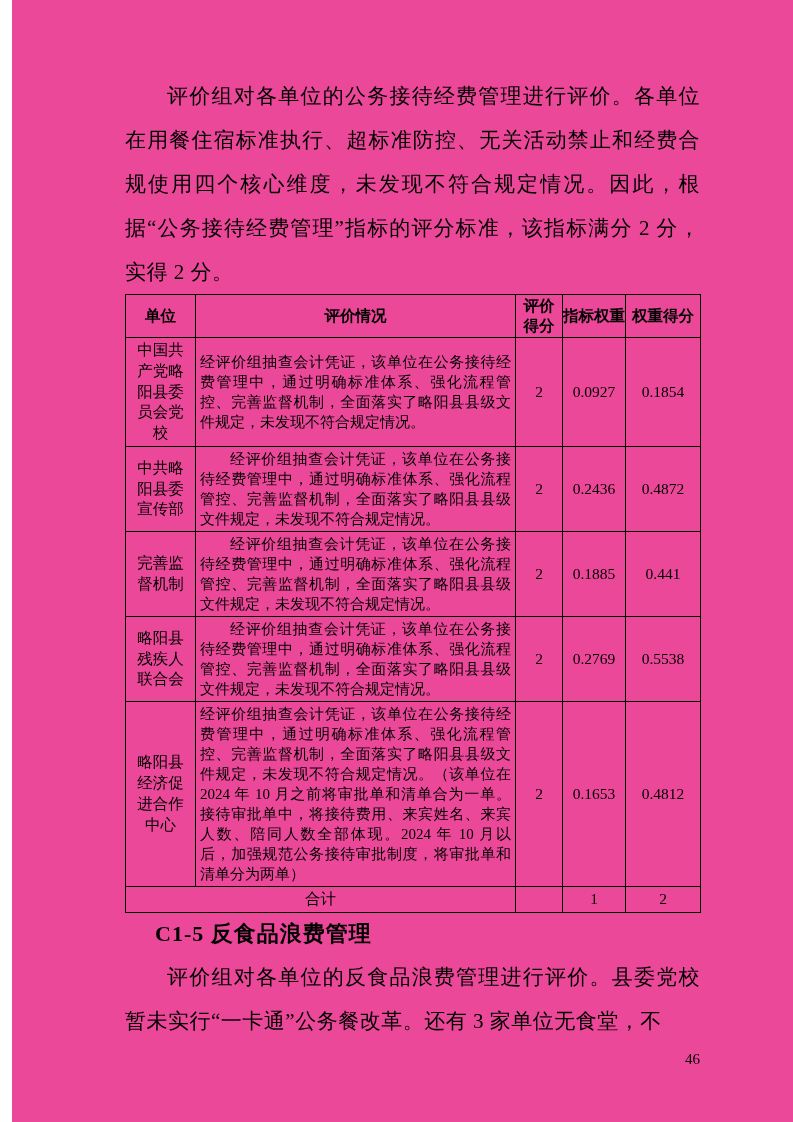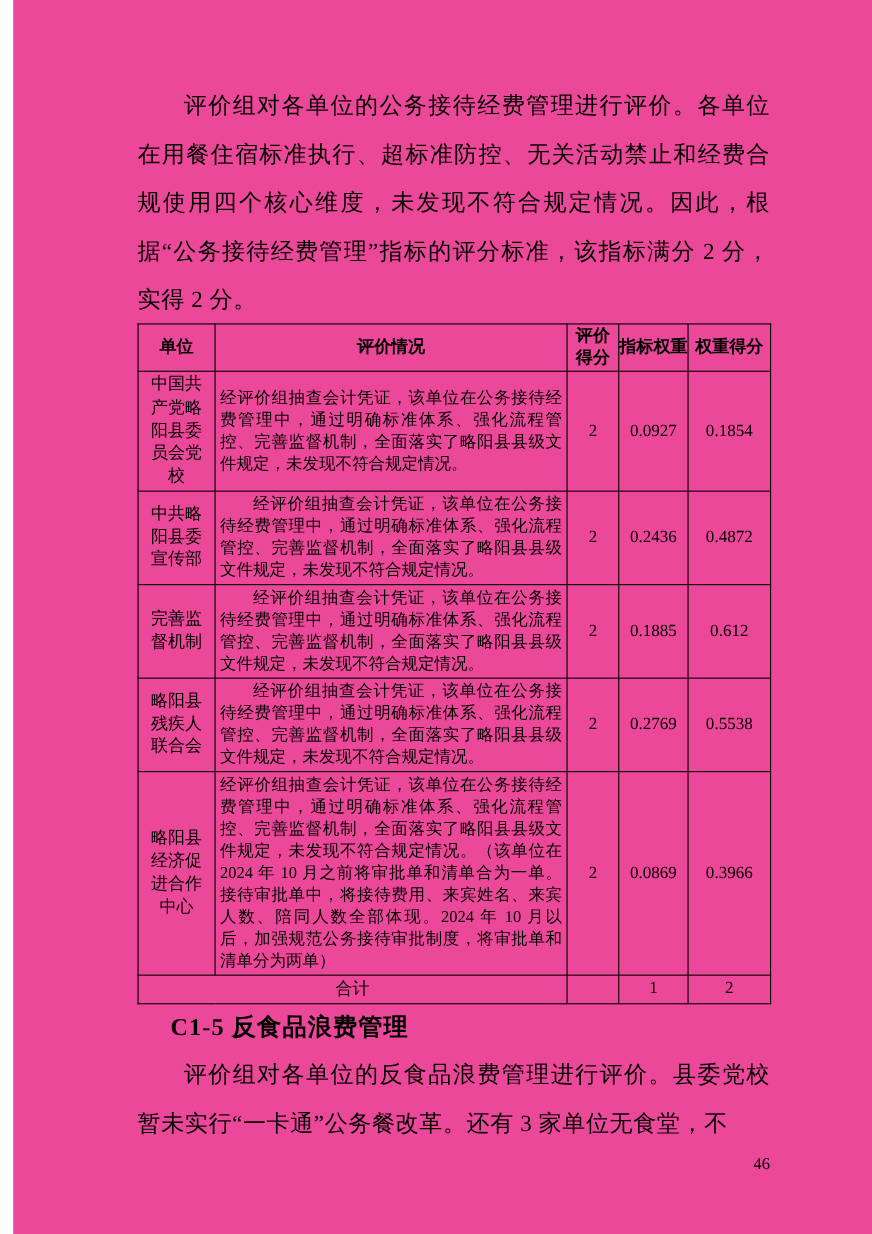--- a/index.html
+++ b/index.html
@@ -125,37 +125,37 @@
         <td class="cell-num">2</td>
         <td class="cell-num">0.2436</td>
         <td class="cell-num">0.4872</td>
       </tr>
 
       <tr>
         <td class="cell-unit">完善监督机制</td>
         <td class="cell-eval indent">经评价组抽查会计凭证，该单位在公务接待经费管理中，通过明确标准体系、强化流程管控、完善监督机制，全面落实了略阳县县级文件规定，未发现不符合规定情况。</td>
         <td class="cell-num">2</td>
         <td class="cell-num">0.1885</td>
-        <td class="cell-num">0.612</td>
+        <td class="cell-num">0.441</td>
       </tr>
 
       <tr>
         <td class="cell-unit">略阳县残疾人联合会</td>
         <td class="cell-eval indent">经评价组抽查会计凭证，该单位在公务接待经费管理中，通过明确标准体系、强化流程管控、完善监督机制，全面落实了略阳县县级文件规定，未发现不符合规定情况。</td>
         <td class="cell-num">2</td>
         <td class="cell-num">0.2769</td>
         <td class="cell-num">0.5538</td>
       </tr>
 
       <tr>
         <td class="cell-unit">略阳县经济促进合作中心</td>
         <td class="cell-eval">经评价组抽查会计凭证，该单位在公务接待经费管理中，通过明确标准体系、强化流程管控、完善监督机制，全面落实了略阳县县级文件规定，未发现不符合规定情况。（该单位在 2024 年 10 月之前将审批单和清单合为一单。接待审批单中，将接待费用、来宾姓名、来宾人数、陪同人数全部体现。2024 年 10 月以后，加强规范公务接待审批制度，将审批单和清单分为两单）</td>
         <td class="cell-num">2</td>
-        <td class="cell-num">0.0869</td>
-        <td class="cell-num">0.3966</td>
+        <td class="cell-num">0.1653</td>
+        <td class="cell-num">0.4812</td>
       </tr>
 
       <tr class="total-row">
         <td class="total-label" colspan="2">合计</td>
         <td class="cell-num"></td>
         <td class="cell-num">1</td>
         <td class="cell-num">2</td>
       </tr>
     </tbody>
   </table>

